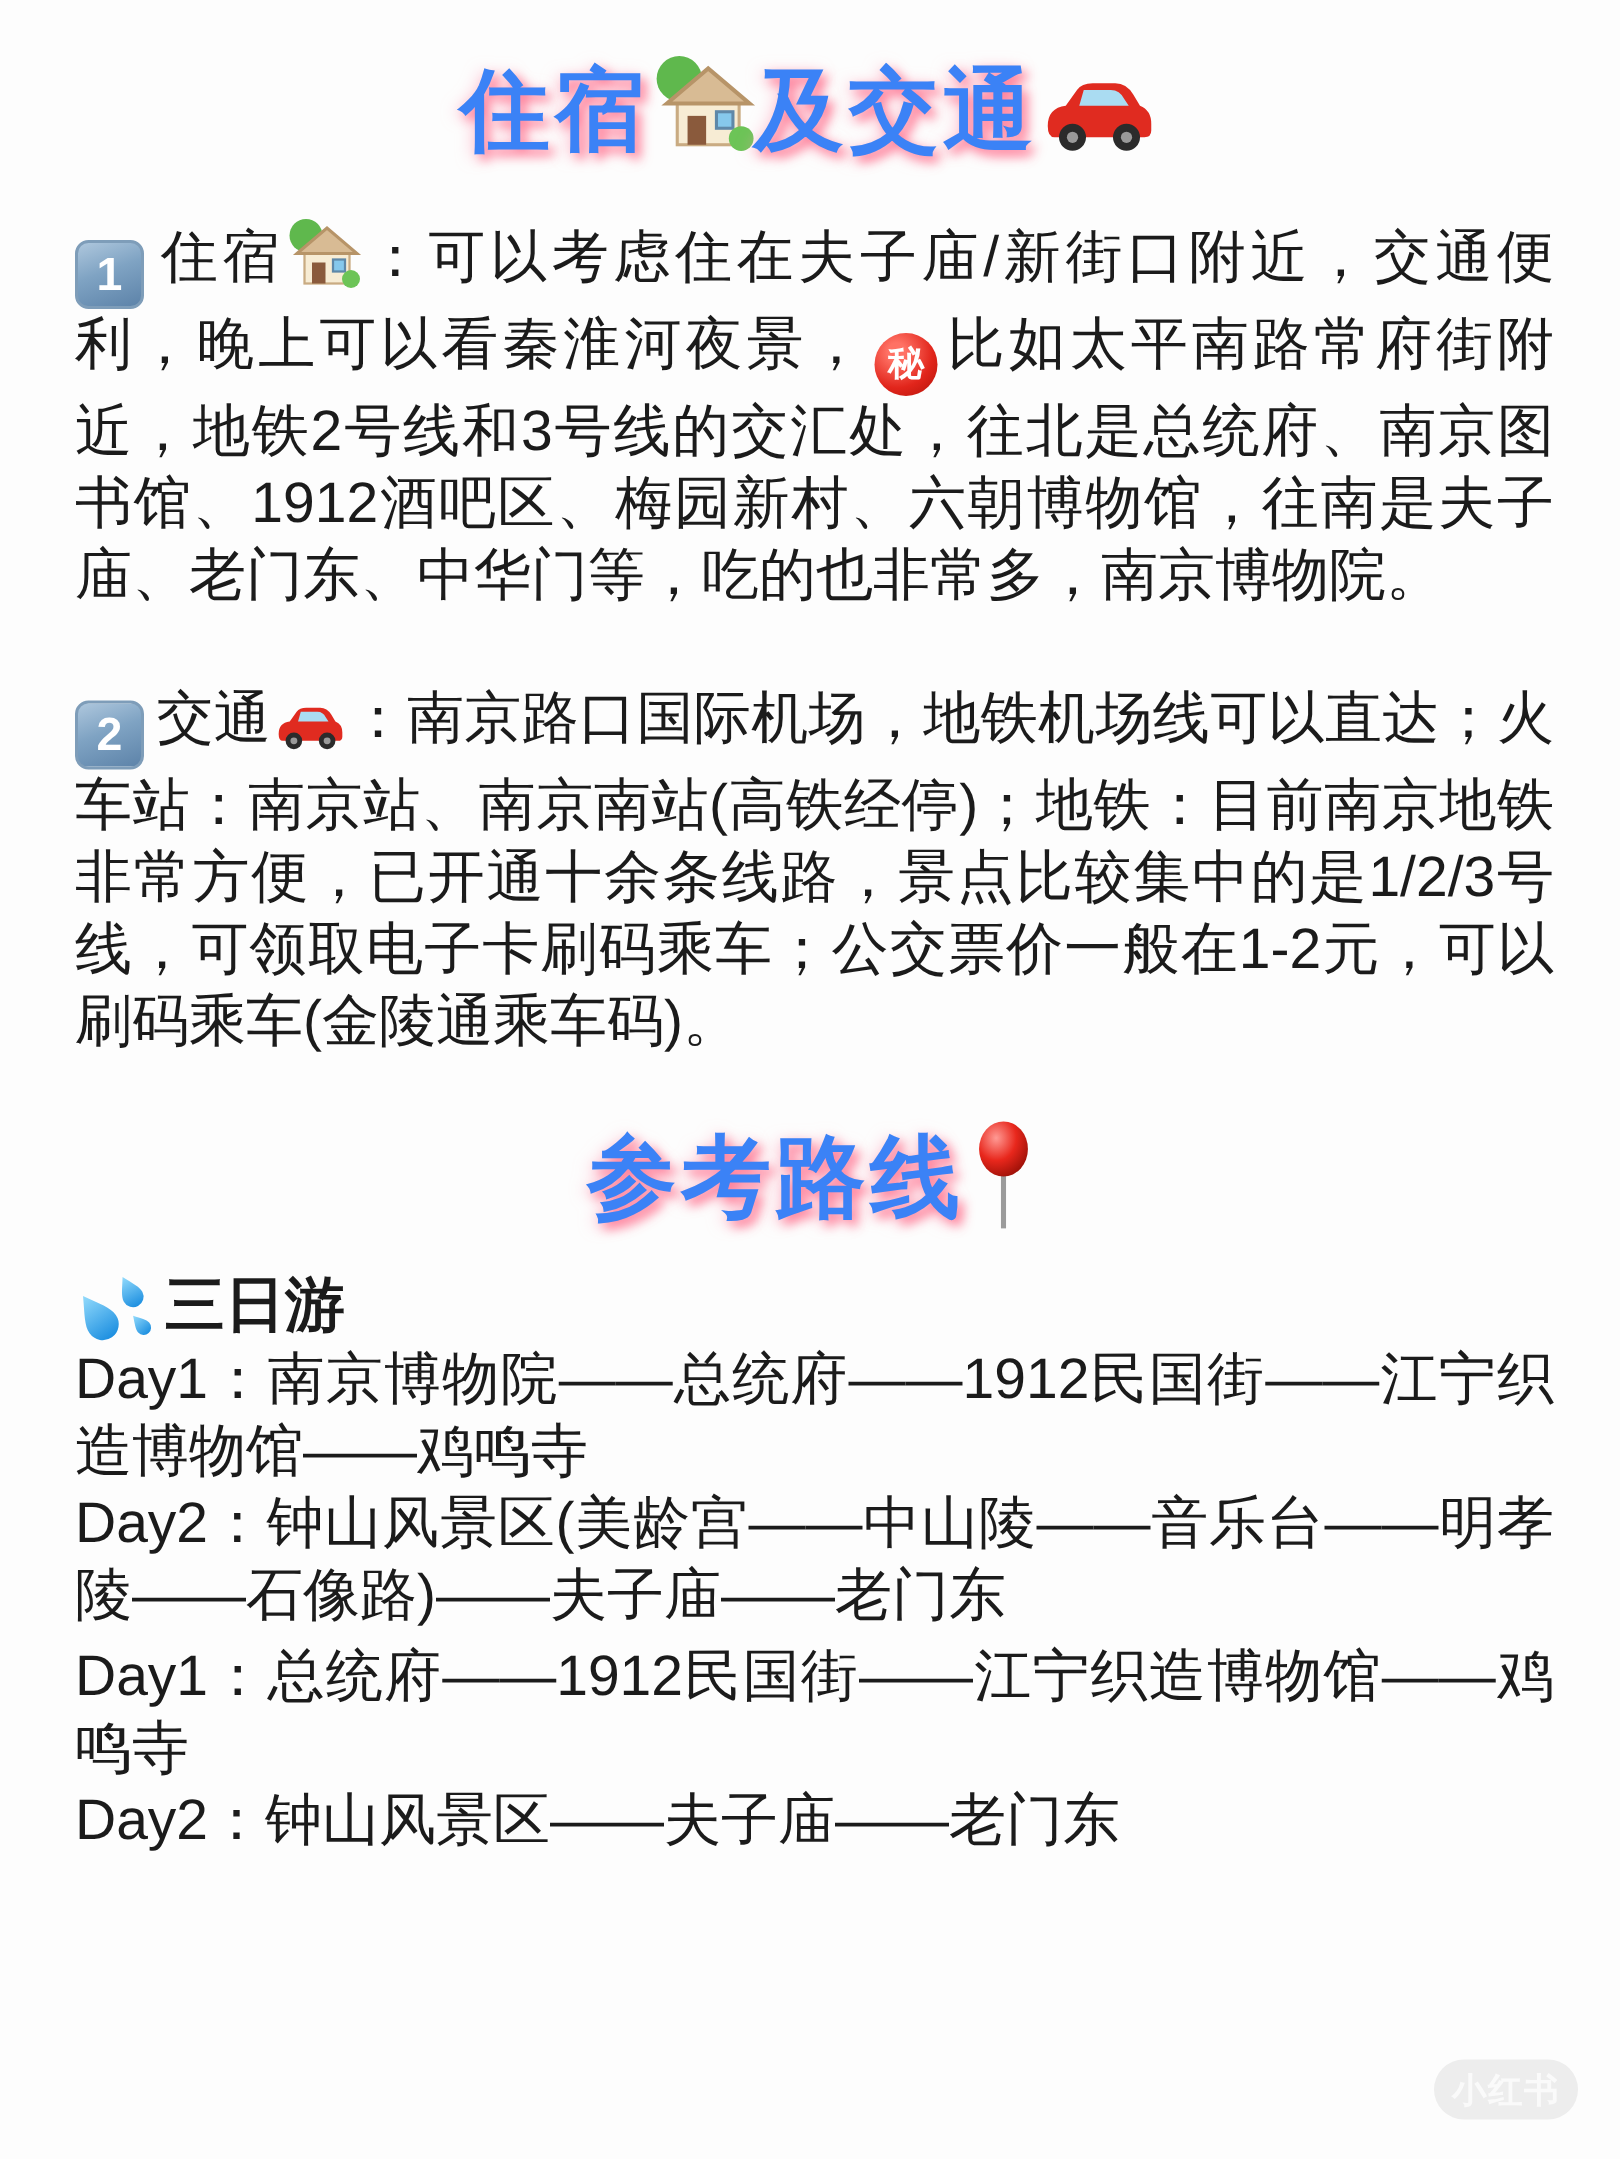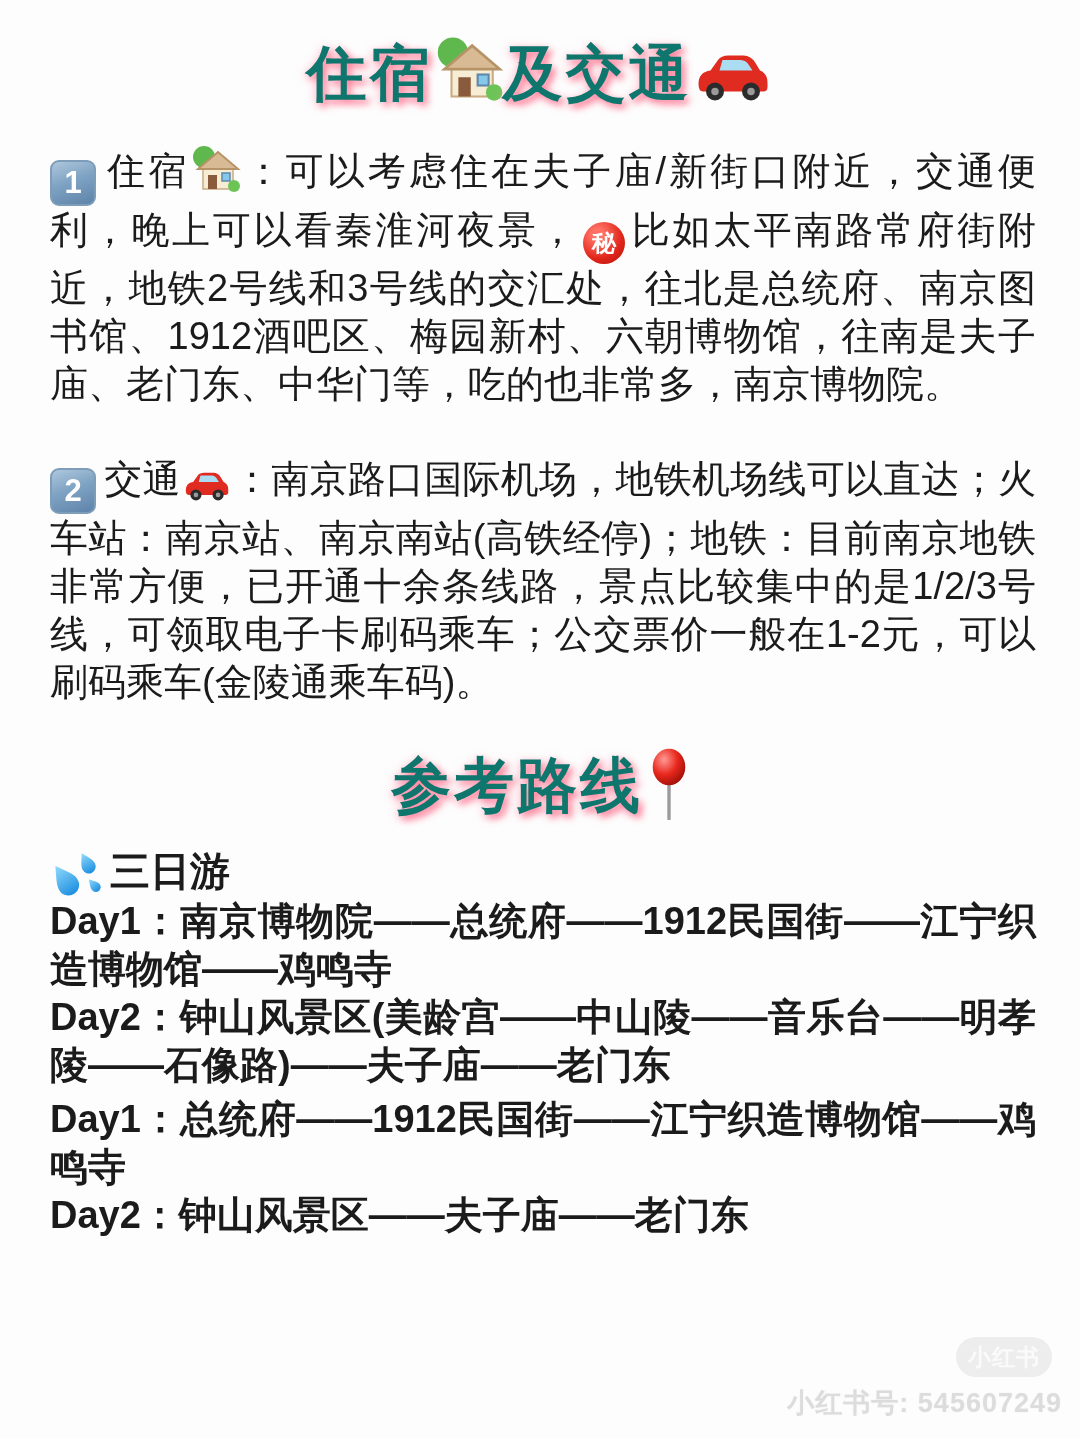--- a/index.html
+++ b/index.html
@@ -10,21 +10,21 @@
     position:relative;
     font-family:"Liberation Sans","DejaVu Sans",sans-serif;
     color:#1b1b1b;
   }
   .page{width:1080px;height:1439px;position:relative;}
   .glow-title{
     text-align:center;
     font-size:60px;
     font-weight:900;
     letter-spacing:3px;
-    color:#0f766e;
+    color:#3b82f6;
     margin:0;
     text-shadow:4px 4px 7px rgba(255,110,140,.85), -2px 2px 10px rgba(255,160,185,.55);
   }
   .main-title{padding-top:34px;}
   .section-title{margin-top:40px;}
   .para{
     margin:30px 44px 0 50px;
     font-size:38px;
     line-height:48px;
     font-weight:500;
@@ -52,21 +52,21 @@
   .title-car{width:78px;}
   .pin-icon{width:40px;height:76px;vertical-align:-18px;margin-left:6px;}
   .drops-icon{width:54px;height:auto;vertical-align:-12px;margin-right:6px;}
   .tour-header{
     margin:18px 44px 0 50px;
     font-size:40px;font-weight:700;line-height:52px;
   }
   .tour-header.five{margin-top:64px;}
   .route-line{
     margin:0 44px 0 50px;
-    font-size:38px;line-height:48px;font-weight:700;
+    font-size:38px;line-height:48px;font-weight:400;
     text-align:justify;
   }
   .routes-block{margin-top:6px;}
   .watermark{position:absolute;right:18px;bottom:18px;text-align:right;}
   .wm-badge{
     display:inline-flex;justify-content:center;align-items:center;
     min-width:96px;height:40px;border-radius:20px;
     background:#ededed;color:#fafafa;
     font-size:23px;font-weight:bold;letter-spacing:1px;
     margin-right:10px;margin-bottom:8px;
@@ -156,16 +156,15 @@
   </div>
 
   <div class="routes-block">
     <p class="route-line"><span>Day1：</span><span>总统府——1912民国街——江宁织造博物馆——鸡鸣寺</span></p>
     <p class="route-line"><span>Day2：</span><span>钟山风景区——夫子庙——老门东</span></p>
 
   </div>
 
   <div class="watermark">
     <div class="wm-badge">小红书</div>
-    <div class="wm-id">小红书号: 545607249</div>
   </div>
 
 </div>
 
 </body></html>

